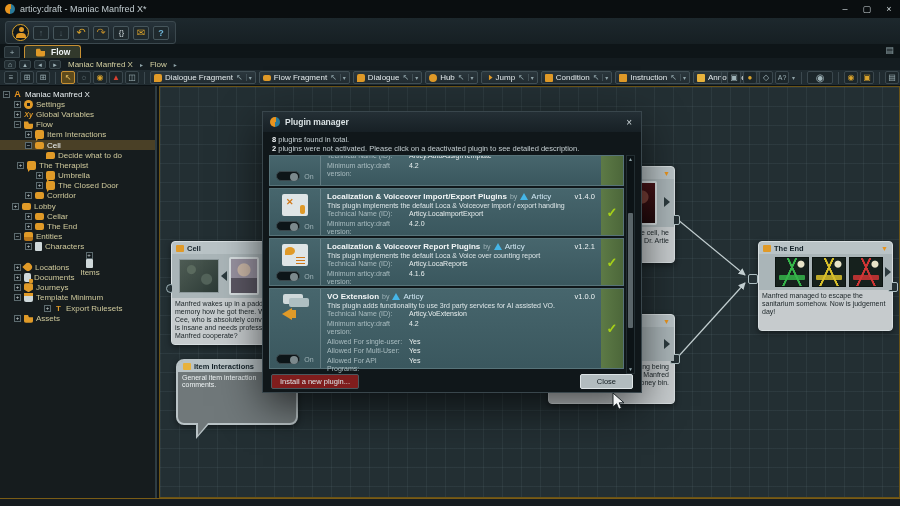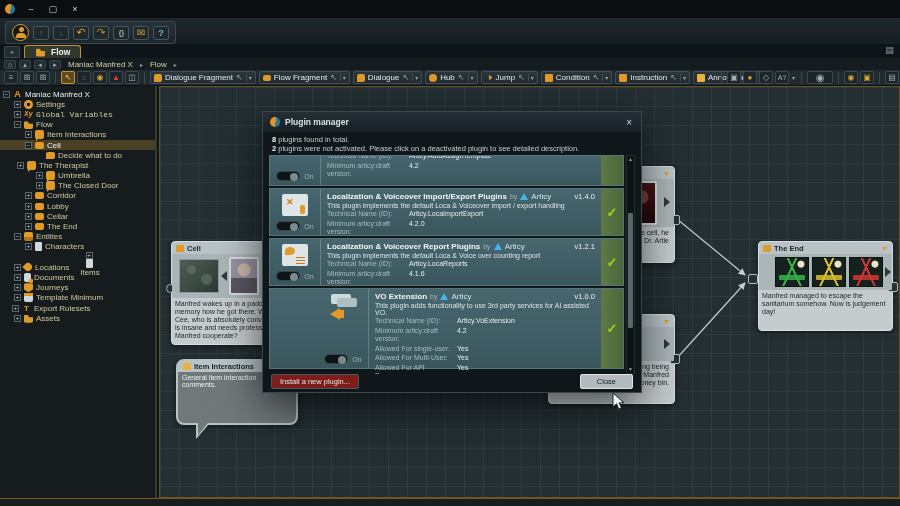--- a/index.html
+++ b/index.html
@@ -165,33 +165,34 @@
   .vendor{font-size:8px;color:#cfe6f2;}
   .ver{margin-left:auto;font-size:7.5px;color:#eef3f4;}
   .pdesc{font-size:7px;color:#dde6e8;}
   .kv{display:flex;line-height:8.5px;}
   .kv .k{width:82px;flex:none;color:#a9bcc0;font-size:7px;}
   .kv .v{color:#e9efef;font-size:7px;white-space:nowrap;}
   .pr0{height:31px;overflow:hidden;}
   .pr0 .pbody{padding-top:0;}
   .pr0 .kv.cut{margin-top:-4px;}
   .pr1,.pr2{height:48px;}
-  .pr3{height:81px;padding-left:48px;}
+  .pr3{height:81px;}
   .dlg-foot{flex:1;display:flex;align-items:center;justify-content:space-between;padding:0 8px 3px;}
   .btn{font-size:7.5px;border-radius:2px;padding:2px 8px;font-family:inherit;}
   .btn.dark{background:#7f1d1d;border:1px solid #4a585e;color:#dde6e8;}
   .btn.light{background:#b2bcbf;border:1px solid #dde4e6;color:#101a1e;padding:2px 16px;}
 
   .cursor{position:absolute;left:612px;top:392px;z-index:50;}
 </style>
 </head>
 <body>
 
 <div class="titlebar">
   <span class="tb-ico"></span>
+  <span class="tb-title">articy:draft - Maniac Manfred X*</span>
   <span class="wbtn">–</span>
   <span class="wbtn">▢</span>
   <span class="wbtn">×</span>
 </div>
 
 <div class="quickbar">
   <div class="qgroup">
       <span class="qi qi-user-profile"></span>
       <span class="qi qi-import"></span>
       <span class="qi qi-export"></span>
@@ -317,21 +318,21 @@
       <div class="trow lvl0" style="padding-left: 3px;">
         <span class="texp">−</span>
         <span class="tic tic-articy"></span>
         <span>Maniac Manfred X</span>
       </div>
       <div class="trow" style="padding-left: 14px;">
         <span class="texp">+</span>
         <span class="tic tic-gear"></span>
         <span>Settings</span>
       </div>
-      <div class="trow" style="padding-left: 14px; font-family: Liberation Mono, monospace;">
+      <div class="trow" style="padding-left: 14px;">
         <span class="texp">+</span>
         <span class="tic tic-xy"></span>
         <span>Global Variables</span>
       </div>
       <div class="trow" style="padding-left: 14px;">
         <span class="texp">−</span>
         <span class="tic tic-flow"></span>
         <span>Flow</span>
       </div>
       <div class="trow" style="padding-left: 25px;">
@@ -362,21 +363,21 @@
       <div class="trow" style="padding-left: 36px;">
         <span class="texp">+</span>
         <span class="tic tic-bubble"></span>
         <span>The Closed Door</span>
       </div>
       <div class="trow" style="padding-left: 25px;">
         <span class="texp">+</span>
         <span class="tic tic-frag"></span>
         <span>Corridor</span>
       </div>
-      <div class="trow" style="padding-left: 25px;">
+      <div class="trow" style=" margin-left: 12px;">
         <span class="texp">+</span>
         <span class="tic tic-frag"></span>
         <span>Lobby</span>
       </div>
       <div class="trow" style="padding-left: 25px;">
         <span class="texp">+</span>
         <span class="tic tic-frag"></span>
         <span>Cellar</span>
       </div>
       <div class="trow" style="padding-left: 25px;">
@@ -412,21 +413,21 @@
       <div class="trow" style="padding-left: 14px;">
         <span class="texp">+</span>
         <span class="tic tic-jour"></span>
         <span>Journeys</span>
       </div>
       <div class="trow" style="padding-left: 14px;">
         <span class="texp">+</span>
         <span class="tic tic-tmpl"></span>
         <span>Template Minimum</span>
       </div>
-      <div class="trow" style="padding-left: 12px;">
+      <div class="trow" style="padding-left: 0; margin-left: 44px;">
         <span class="texp">+</span>
         <span class="tic tic-expr"></span>
         <span>Export Rulesets</span>
       </div>
       <div class="trow" style="padding-left: 14px;">
         <span class="texp">+</span>
         <span class="tic tic-assets"></span>
         <span>Assets</span>
       </div>
     </div>

